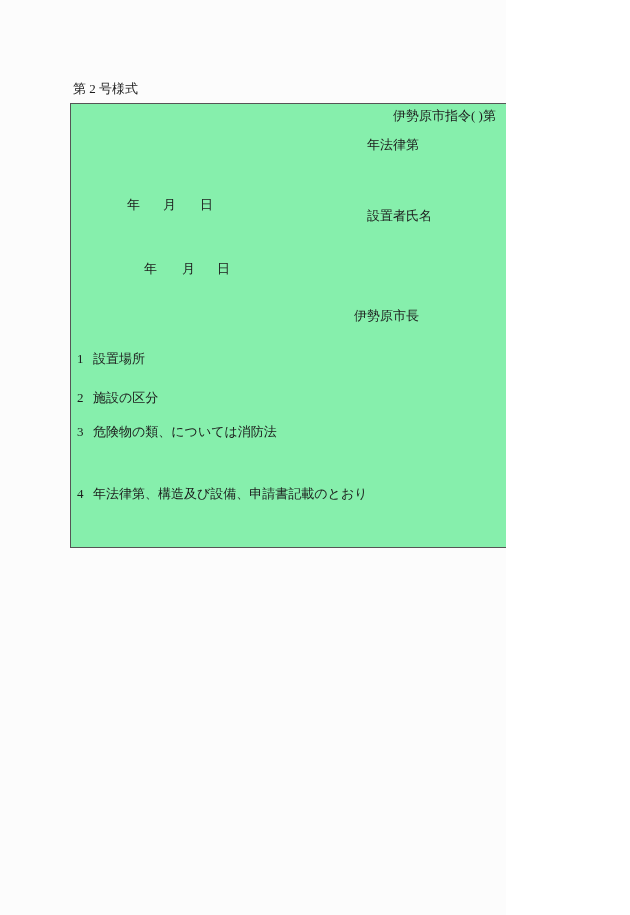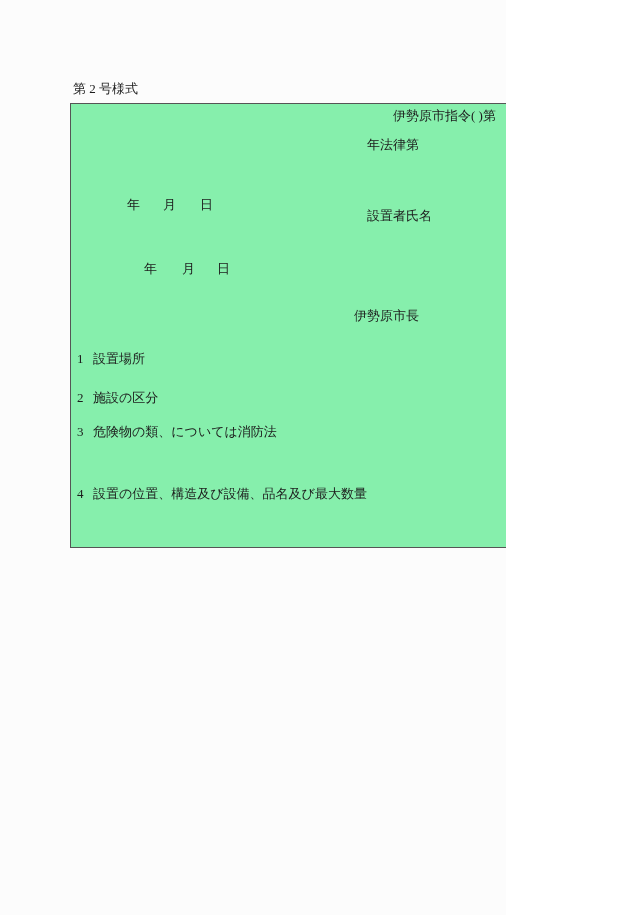--- a/index.html
+++ b/index.html
@@ -118,17 +118,17 @@
       <span>施設の区分</span>
     </div>
 
     <div class="abs list-item item-3">
       <span class="item-no">3</span>
       <span>危険物の類、については消防法</span>
     </div>
 
     <div class="abs list-item item-4">
       <span class="item-no">4</span>
-      <span>設置の位置、構造及び設備、品名及び最大数量</span>
+      <span>年法律第、構造及び設備、申請書記載のとおり</span>
     </div>
 
   </div>
 </div>
 
 </body></html>

